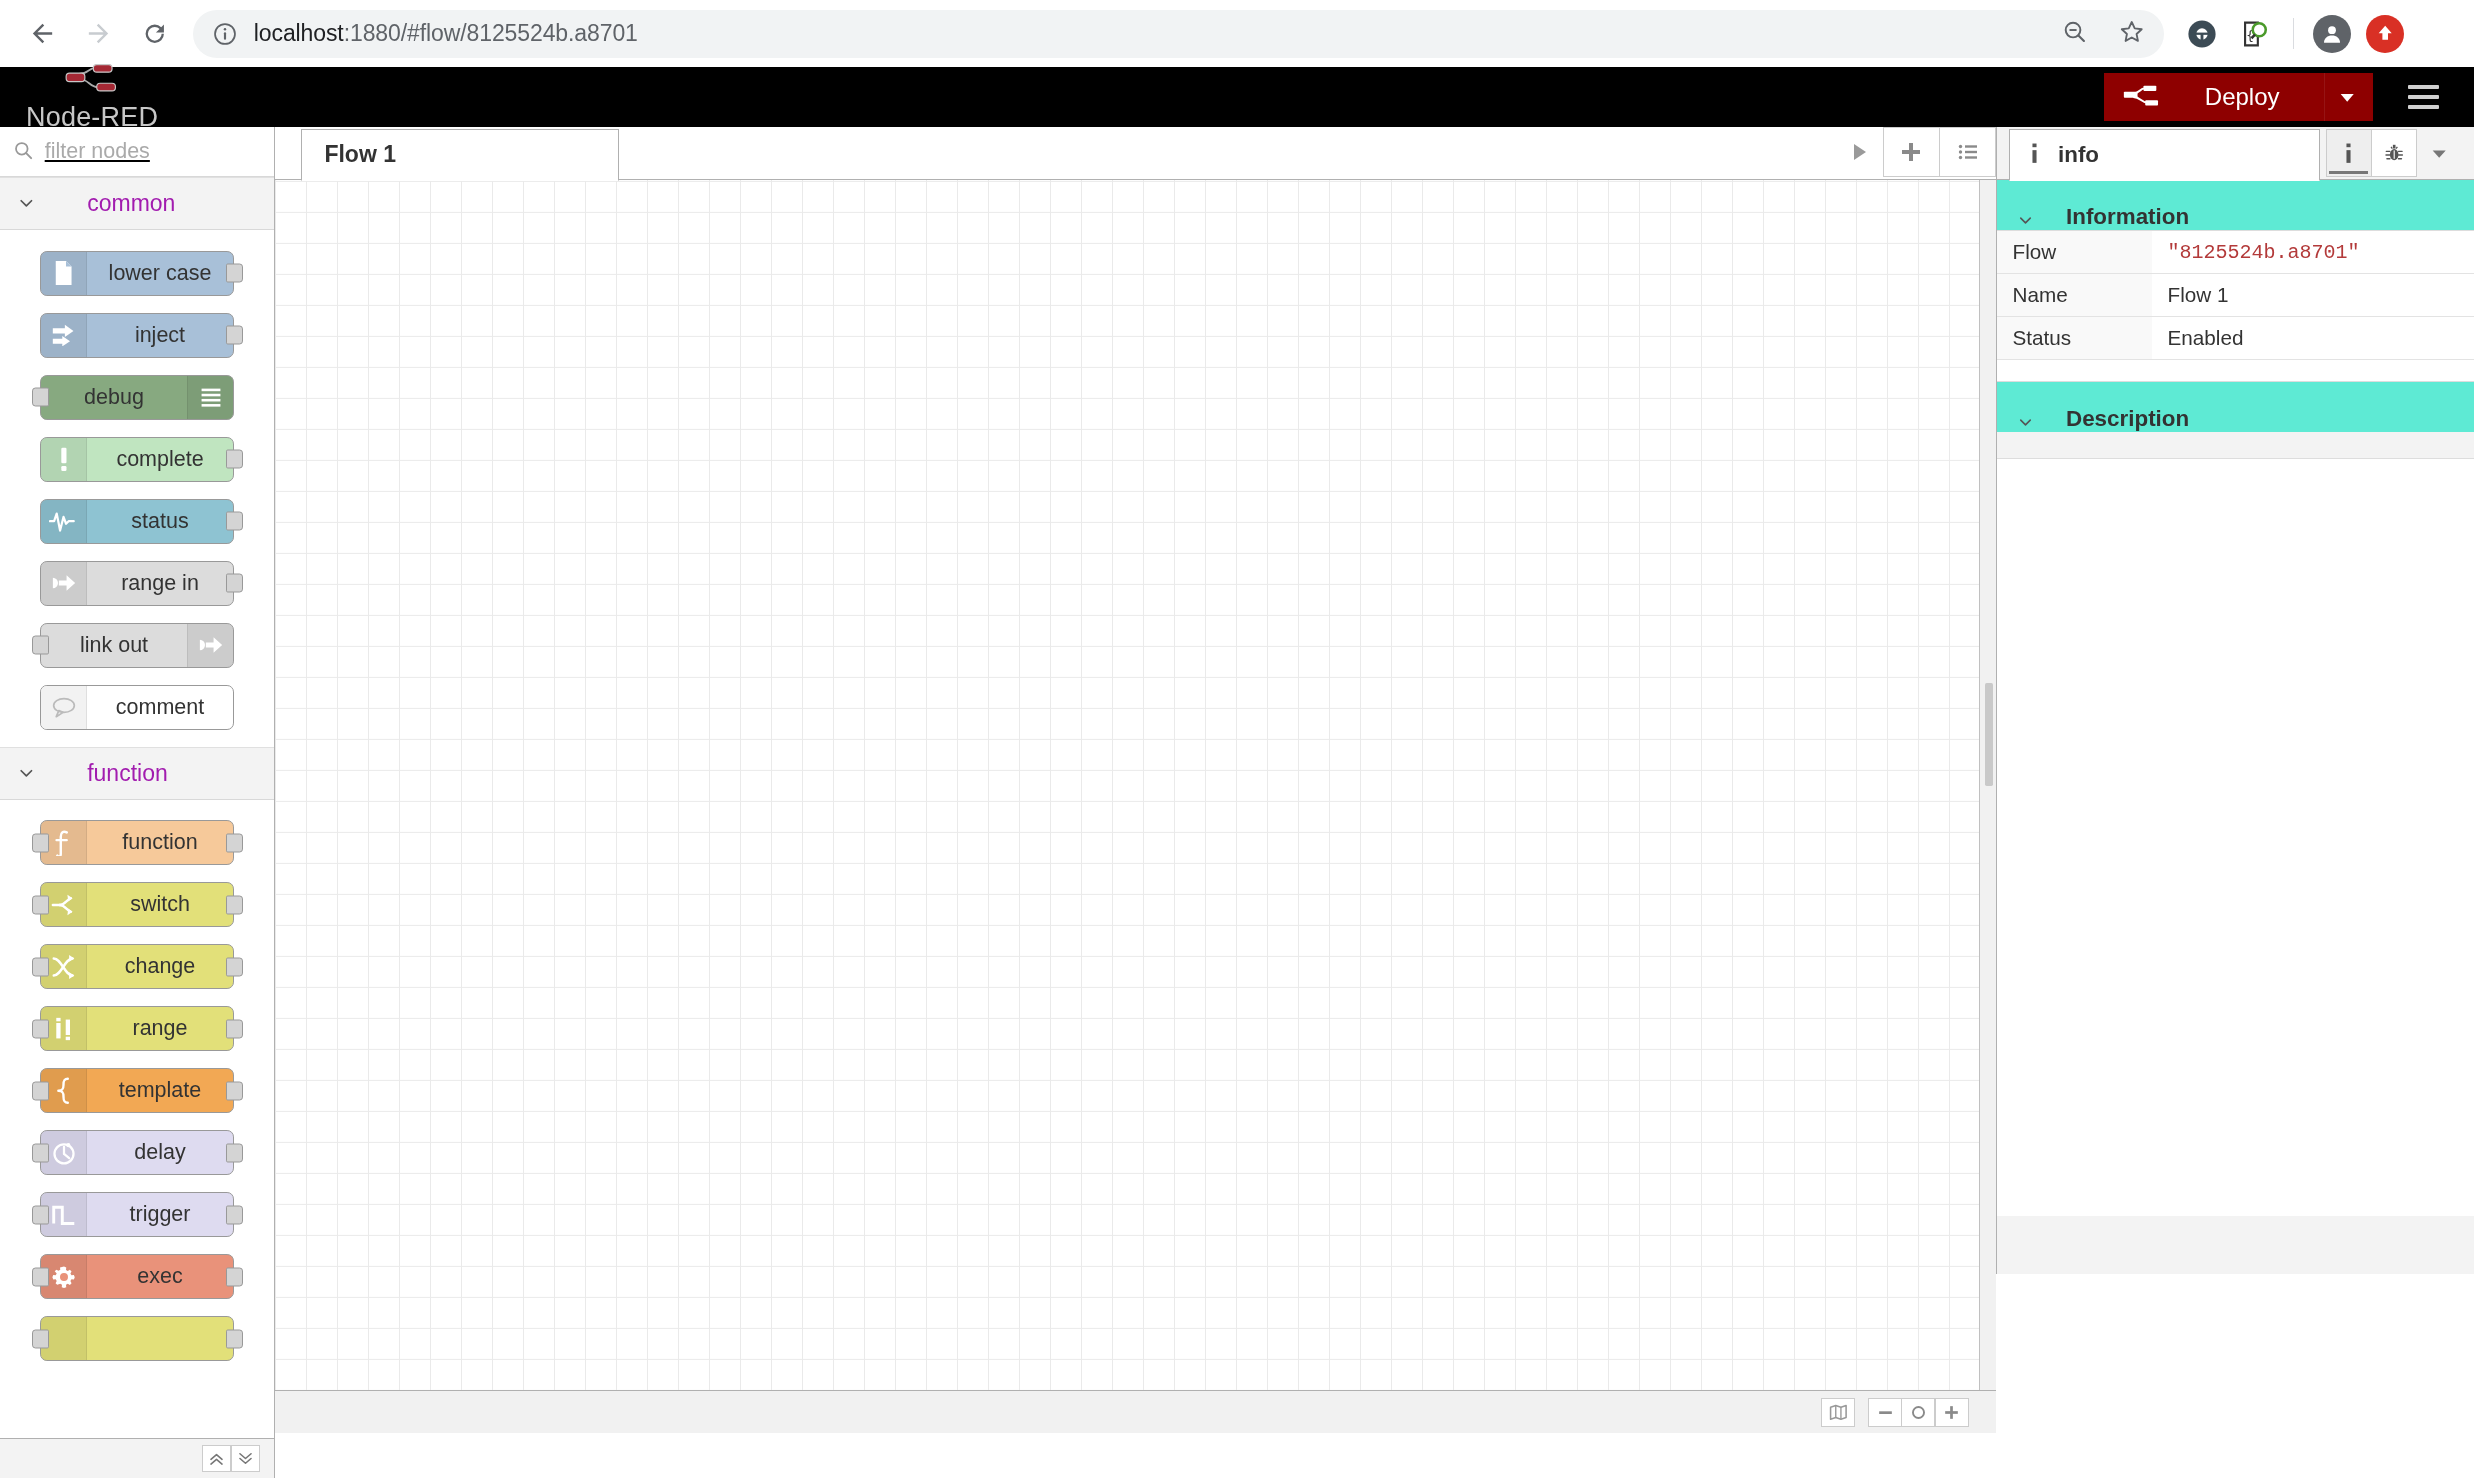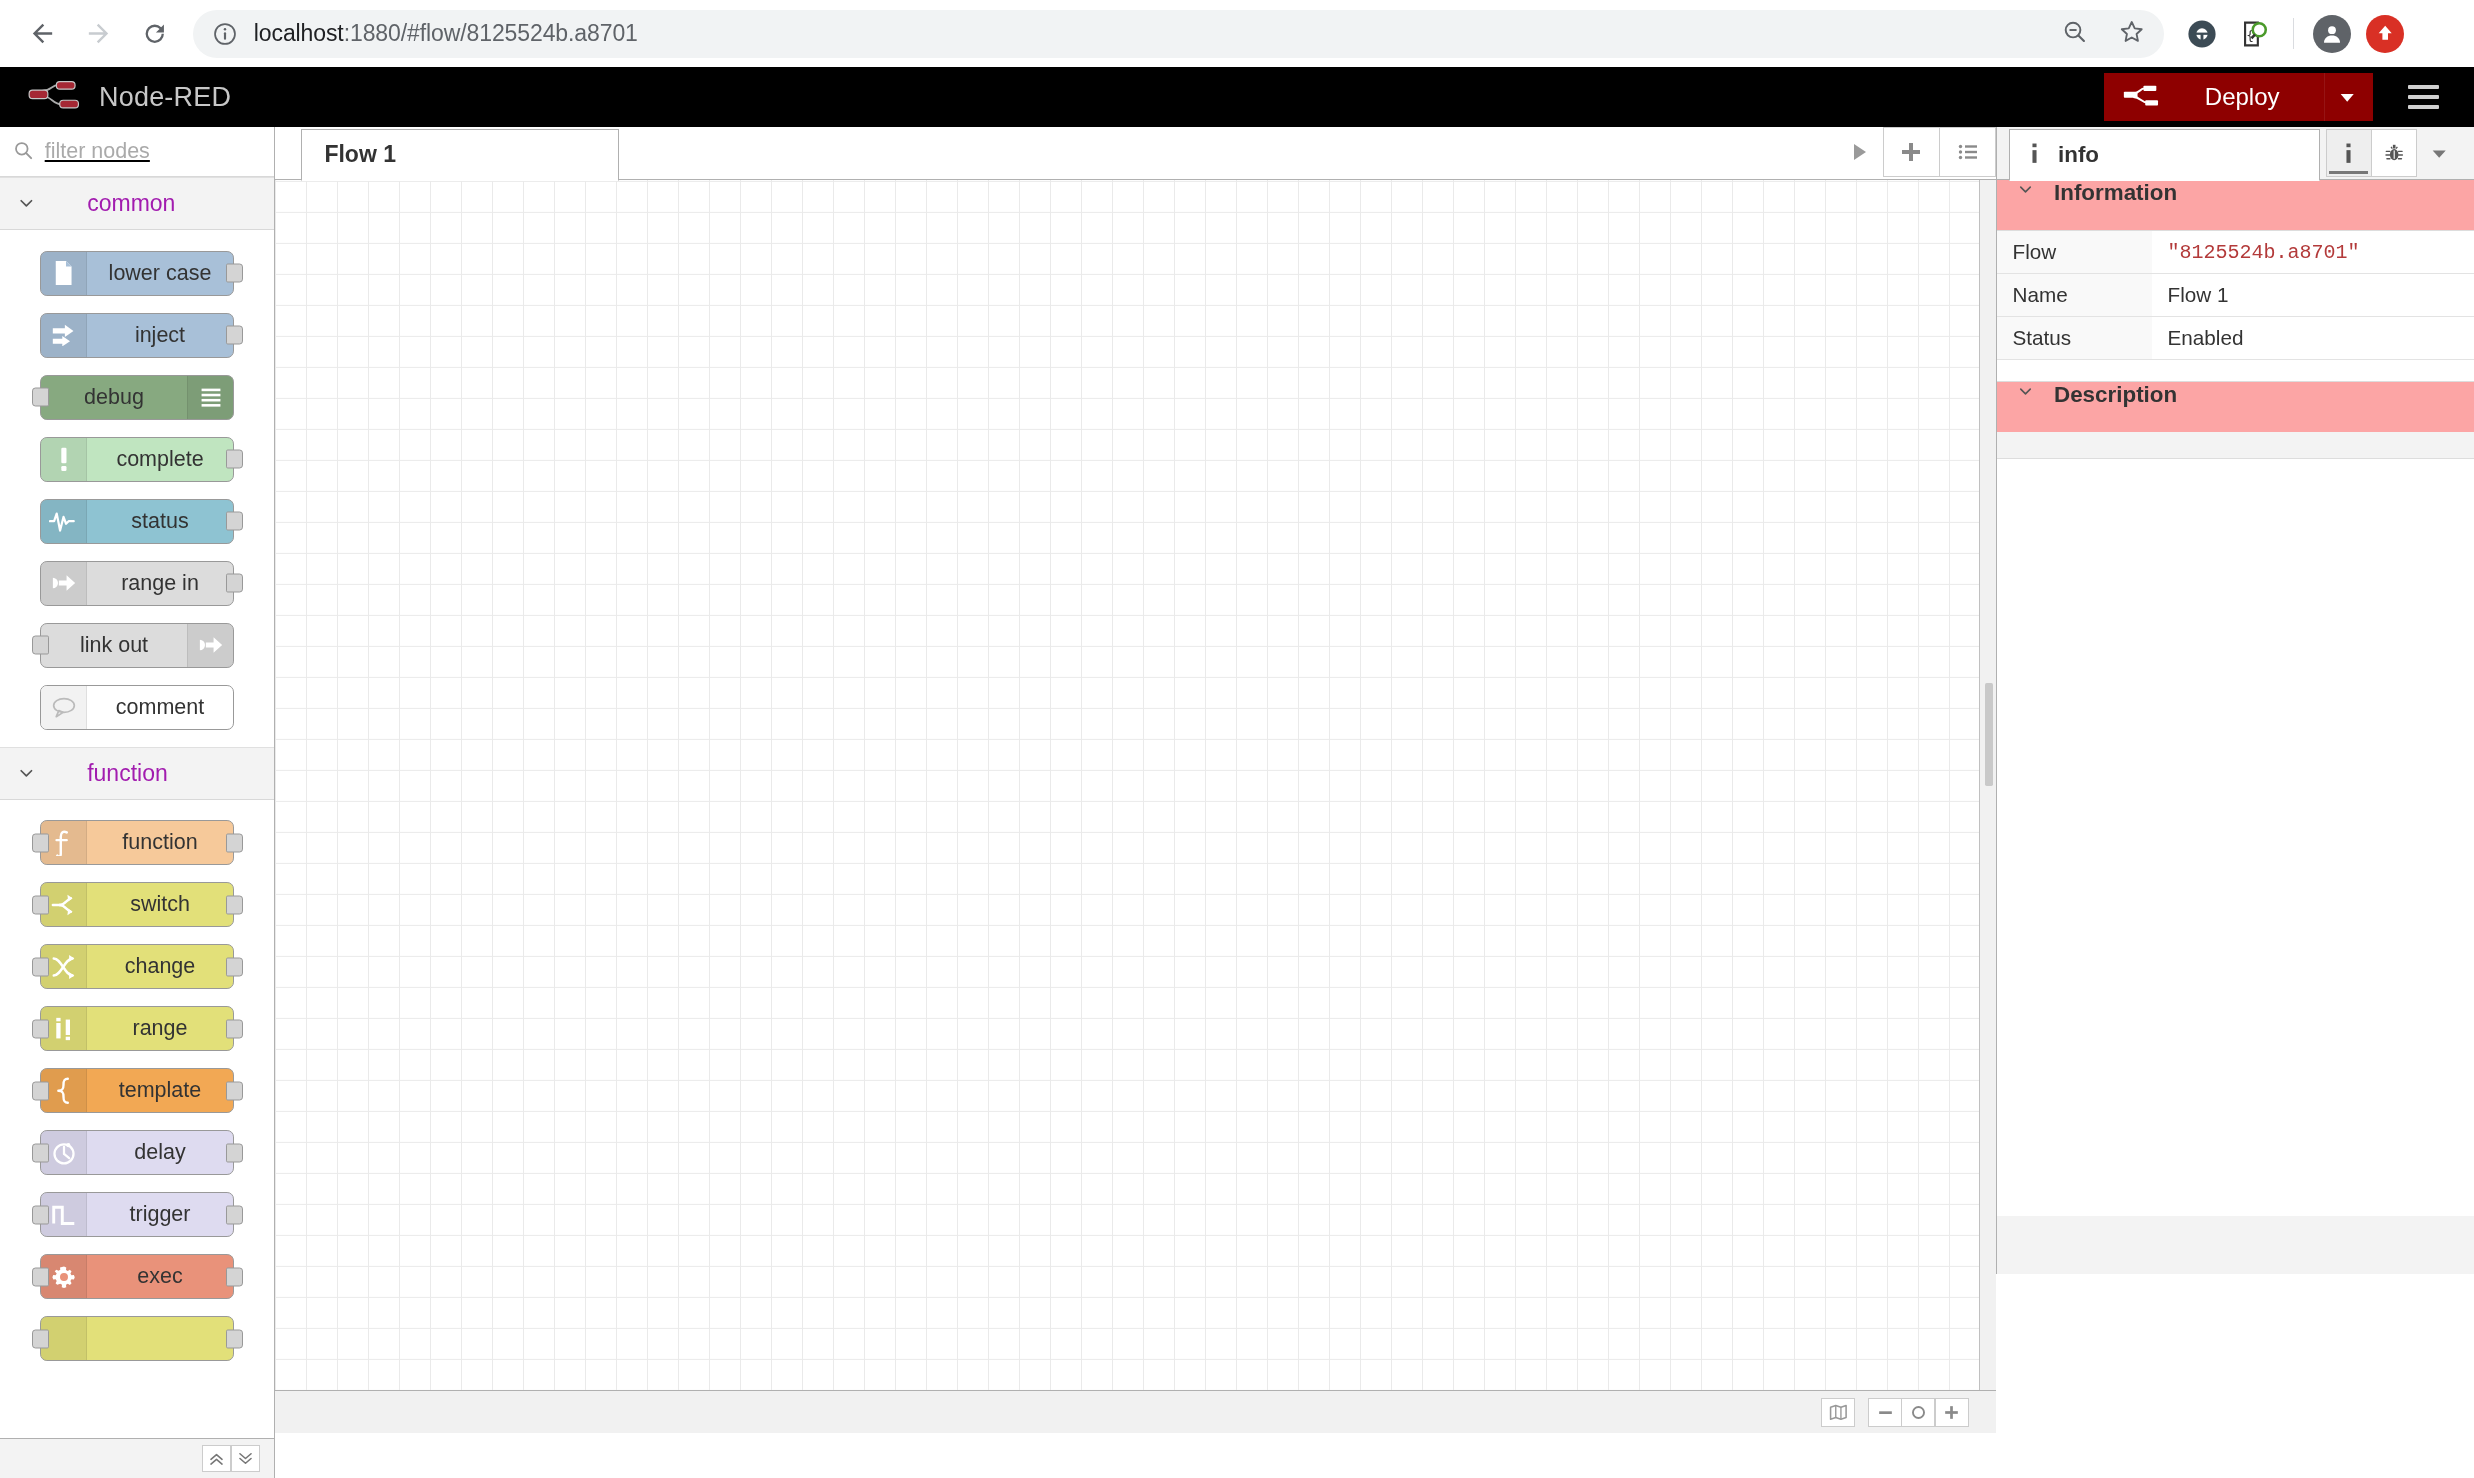--- a/index.html
+++ b/index.html
@@ -44,21 +44,21 @@
   .update-circle {
     width: 38px; height: 38px; border-radius: 50%; background: #d93025;
     display: flex; align-items: center; justify-content: center;
   }
 
   
   .nr-header {
     position: absolute; left: 0; top: 67px; width: 2475px; height: 60px;
     background: #000; display: flex; align-items: center;
   }
-  .nr-brand { display: flex; align-items: center; padding-left: 26px; gap: 14px; }
+  .nr-brand { display: flex; align-items: center; padding-left: 26px; gap: 3px; flex-direction: column; }
   .nr-title { color: #c7c7c7; font-size: 27px; letter-spacing: 0.2px; }
   .nr-right { margin-left: auto; display: flex; align-items: center; gap: 0; padding-right: 20.7px; }
   .deploy-btn {
     background: #8e0000; height: 48px; display: flex; align-items: center;
     padding: 0 3.4px 0 19px; cursor: pointer; gap: 22px;
   }
   .deploy-label { color: #fff; font-size: 24px; margin: 0 22.4px 0 19px; }
   .deploy-caret {
     width: 46px; height: 48px; display: flex; align-items: center; justify-content: center;
     border-left: 0.9px solid rgba(255,255,255,0.08);
@@ -200,22 +200,22 @@
     position: relative;
   }
   .sb-tool.active { background: #eee; }
   .sb-tool.active::after {
     content: ""; position: absolute; left: 2.6px; right: 2.6px; bottom: 1.7px;
     height: 3.4px; background: #777;
   }
   .sb-caret { width: 45px; height: 48px; display: flex; align-items: center; justify-content: center; }
 
   .sb-section-head {
-    height: 50px; display: flex; align-items: flex-start; gap: 19px;
-    padding-left: 19px; background: #fca5a5;
+    height: 50px; display: flex; align-items: flex-end; gap: 31px;
+    padding-left: 19px; background: #5eead4;
   }
   .sb-section-head .h { font-size: 22.4px; font-weight: bold; color: #333; }
   .info-table { width: 100%; border-collapse: collapse; background: #fff; }
   .info-table tr { border-bottom: 0.9px solid #e3e3e3; }
   .info-table tr:first-child { border-top: 0.9px solid #ddd; }
   .info-table td { height: 43px; padding: 0 15.5px; font-size: 20.7px; color: #333; vertical-align: middle; }
   .info-table td.k { width: 155px; background: #f9f9f9; }
   .info-table td.v.mono {
     font-family: "Liberation Mono", monospace; color: #b33a3a; font-size: 20px;
   }

